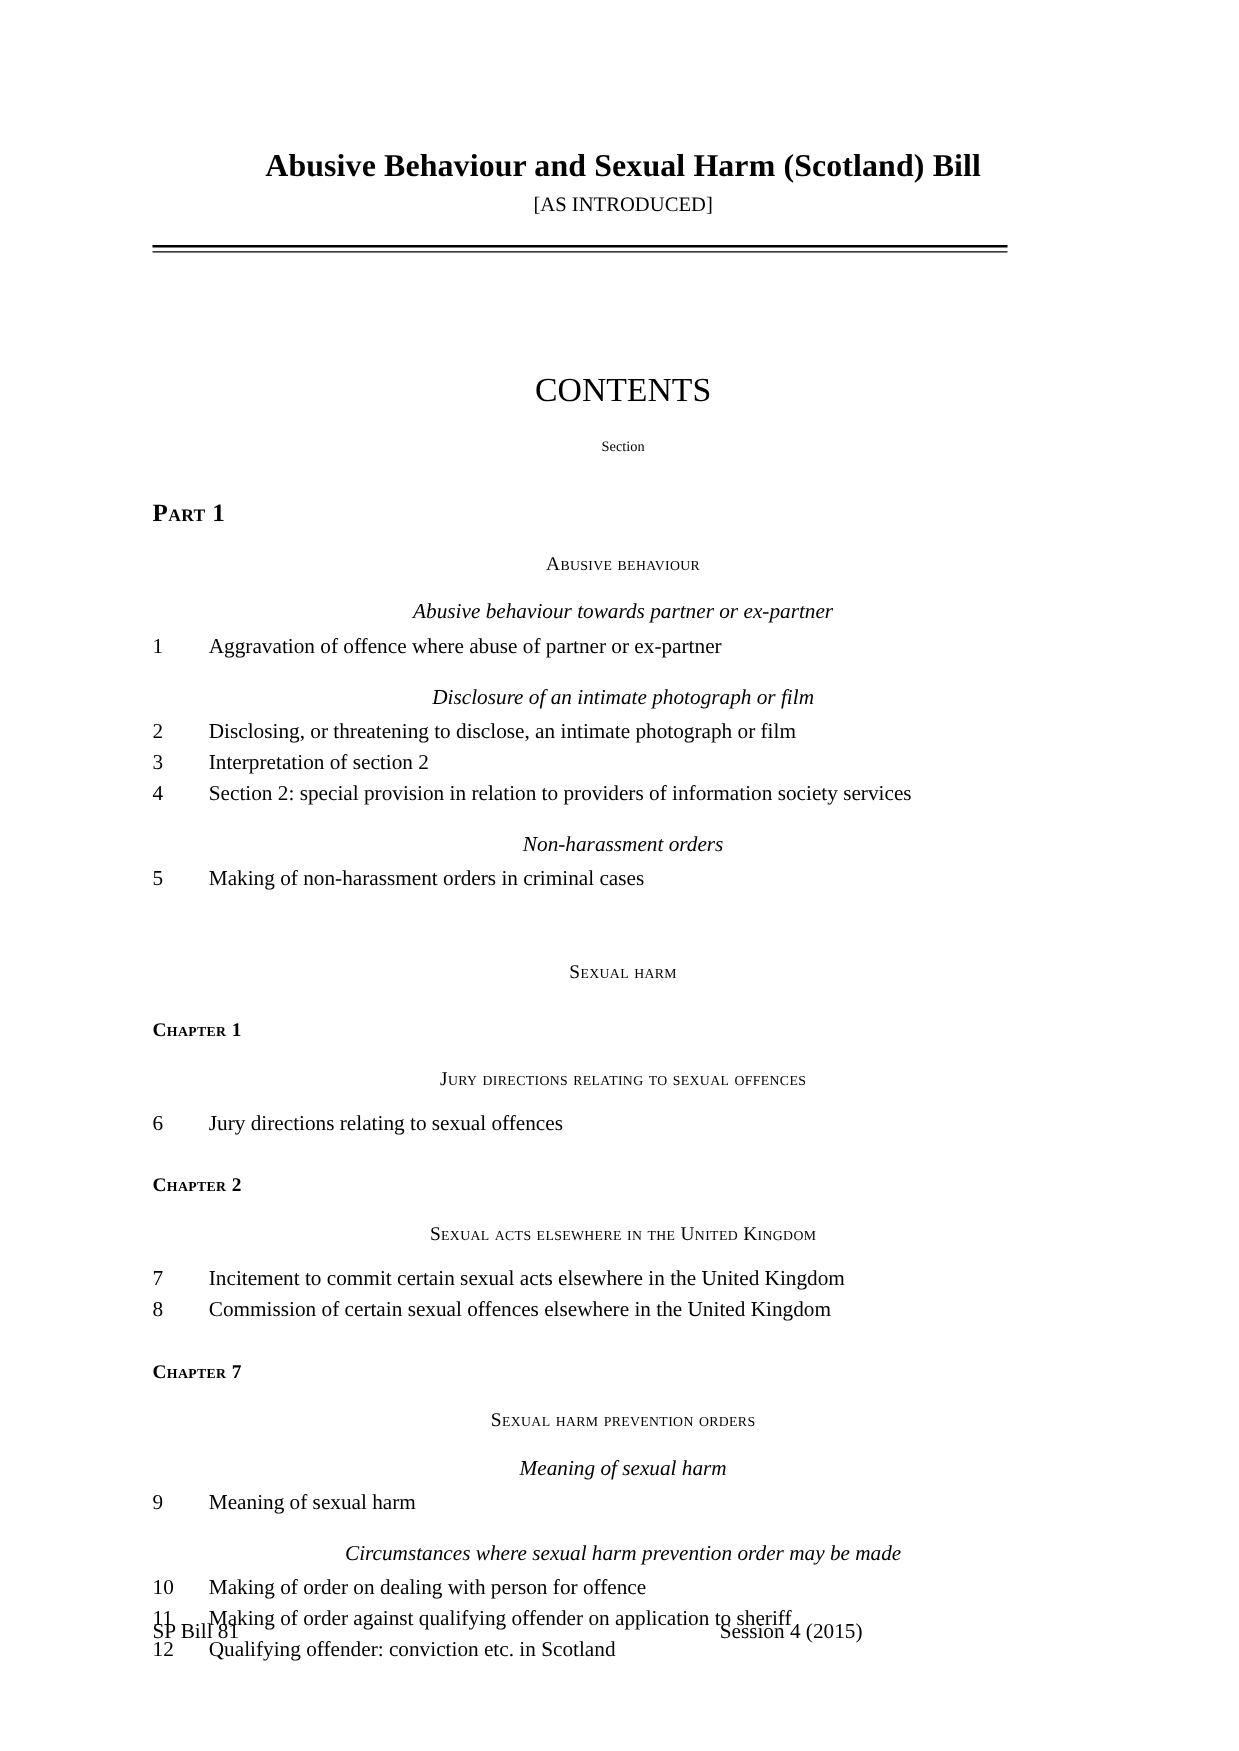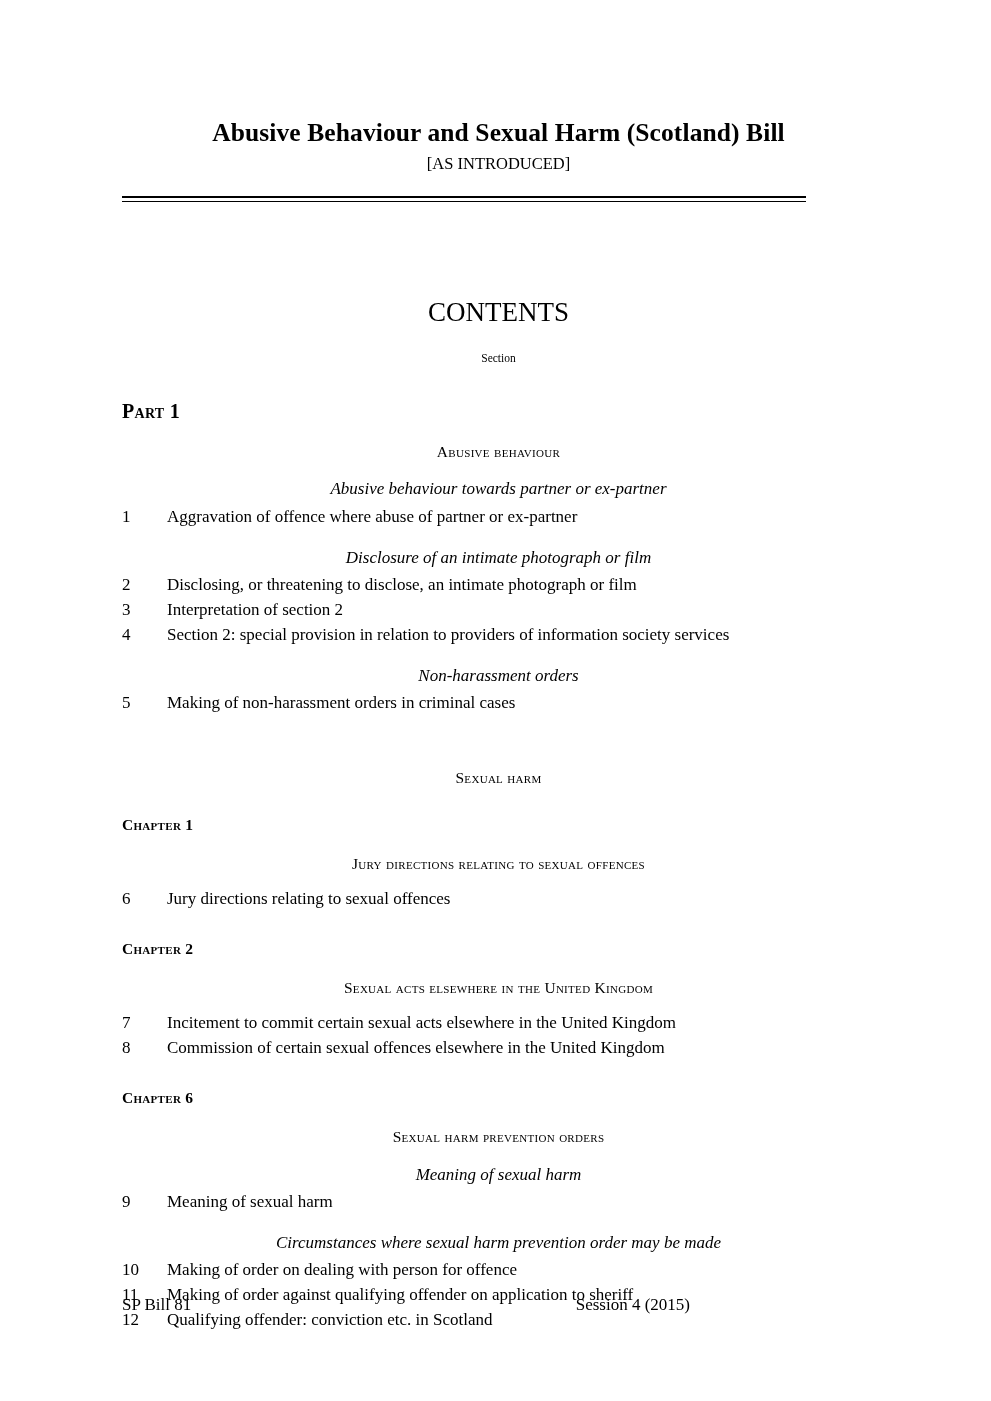--- a/index.html
+++ b/index.html
@@ -214,21 +214,21 @@
         <div class="sp-entry-gap"></div>
         <div class="entry">
           <span class="entry-num">7</span>
           <span class="entry-text">Incitement to commit certain sexual acts elsewhere in the United Kingdom</span>
         </div>
         <div class="entry">
           <span class="entry-num">8</span>
           <span class="entry-text">Commission of certain sexual offences elsewhere in the United Kingdom</span>
         </div>
         <div class="sp-chapter"></div>
-        <div class="chapter-heading">Chapter 6</div>
+        <div class="chapter-heading">Chapter 7</div>
         <div class="sp-group"></div>
         <div class="group-heading">Sexual harm prevention orders</div>
         <div class="sp-cross"></div>
         <div class="cross-heading">Meaning of sexual harm</div>
         <div class="sp-after-cross"></div>
         <div class="entry">
           <span class="entry-num">9</span>
           <span class="entry-text">Meaning of sexual harm</span>
         </div>
         <div class="sp-cross"></div>

